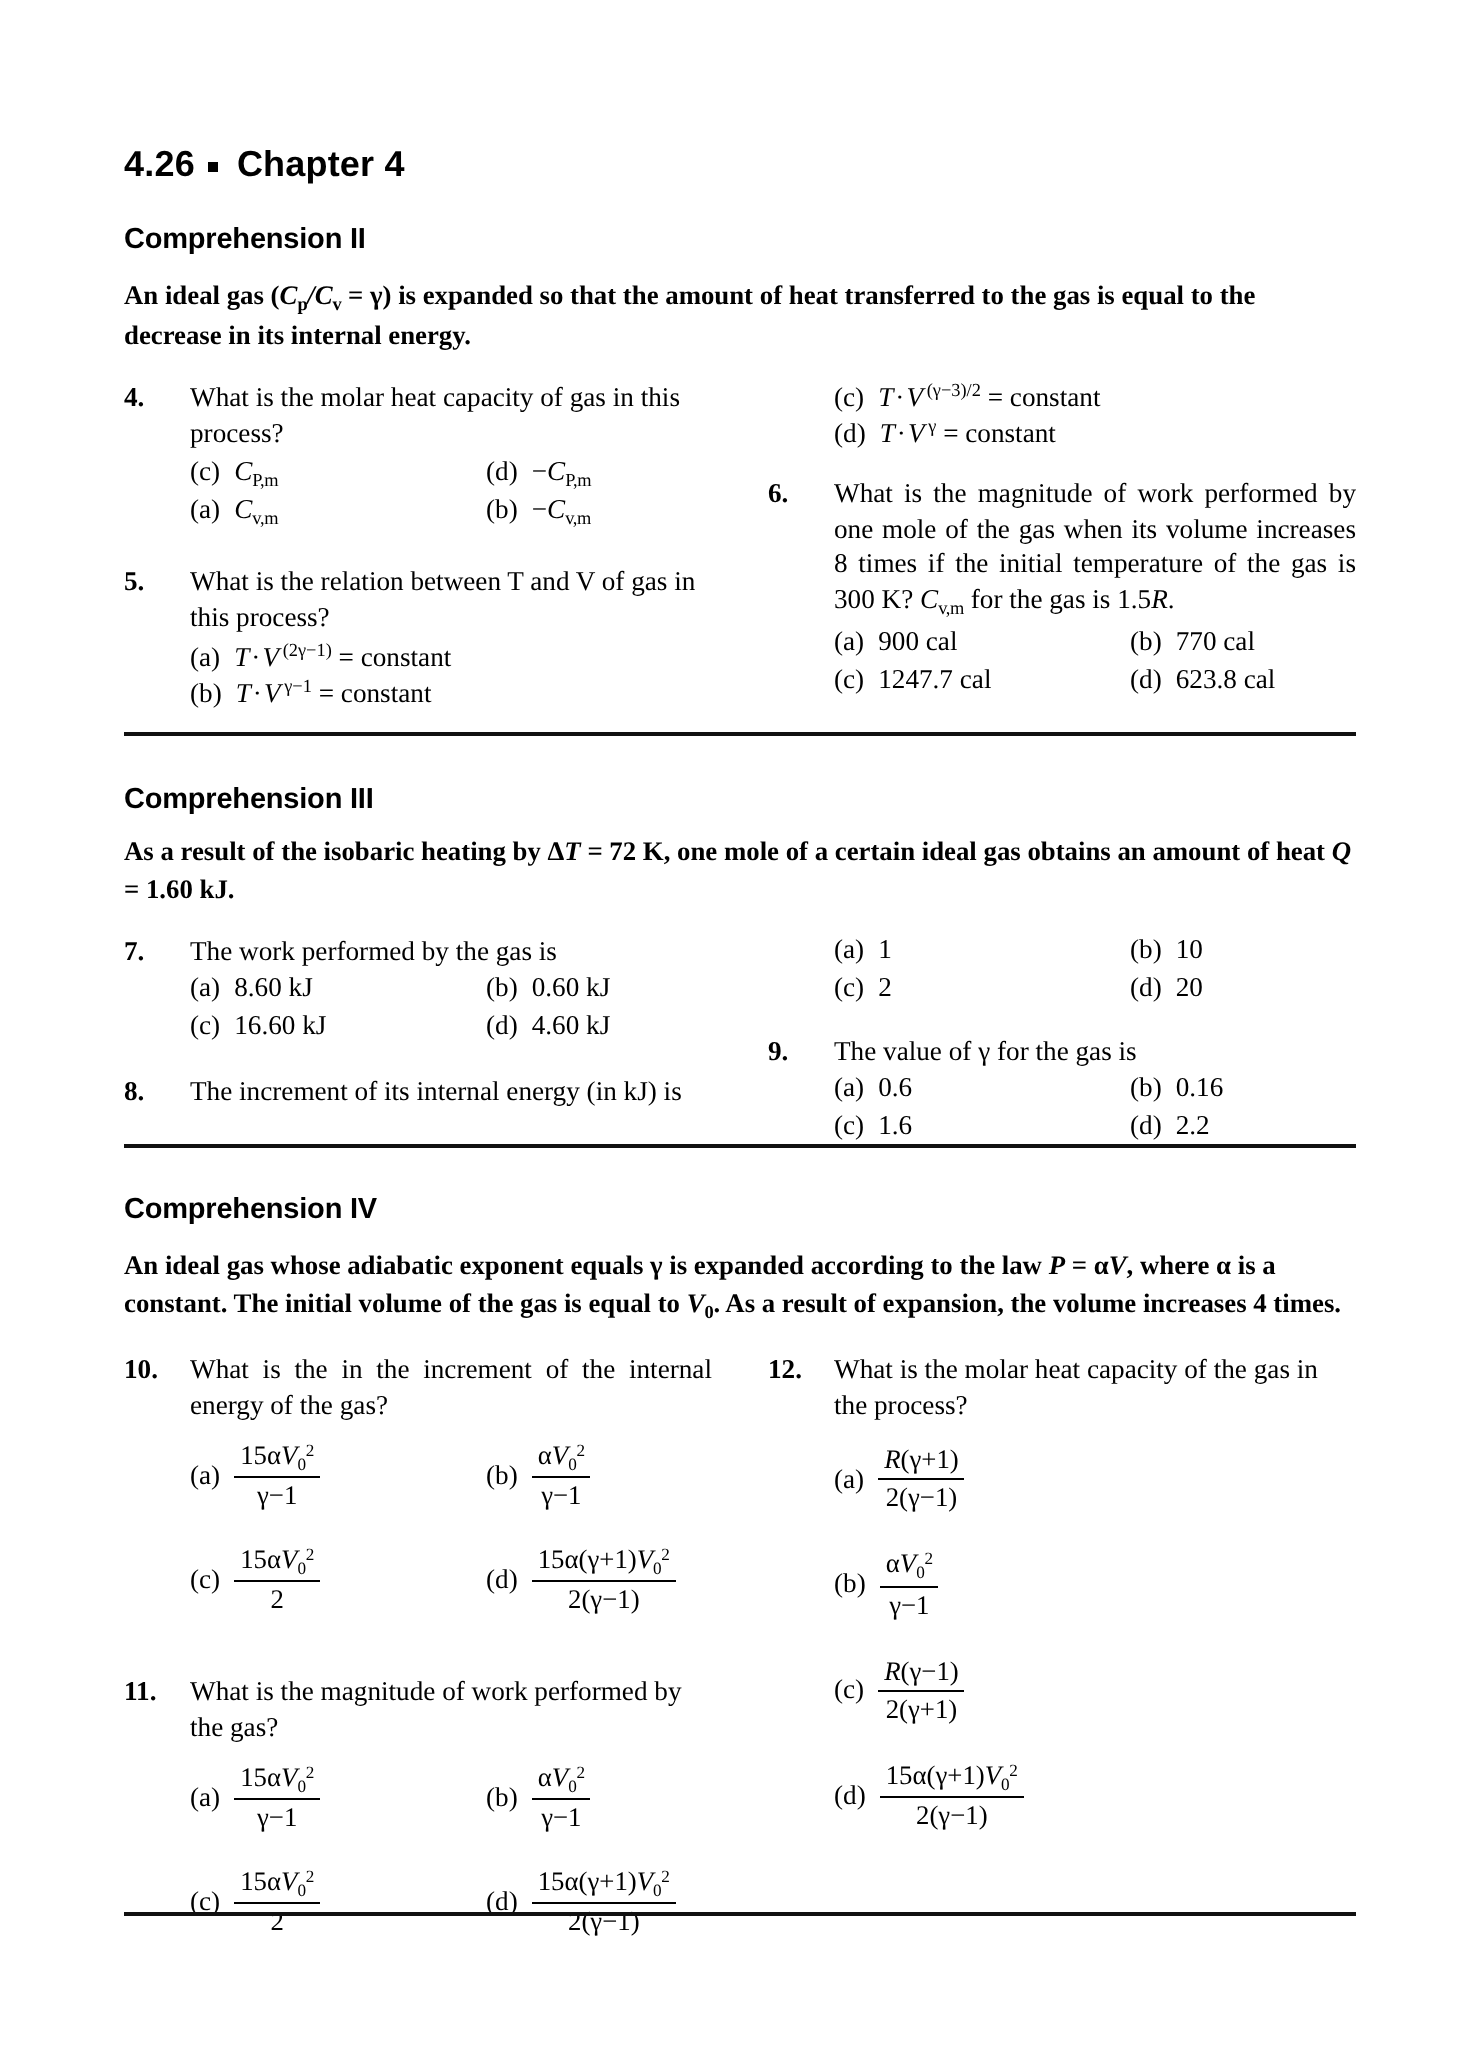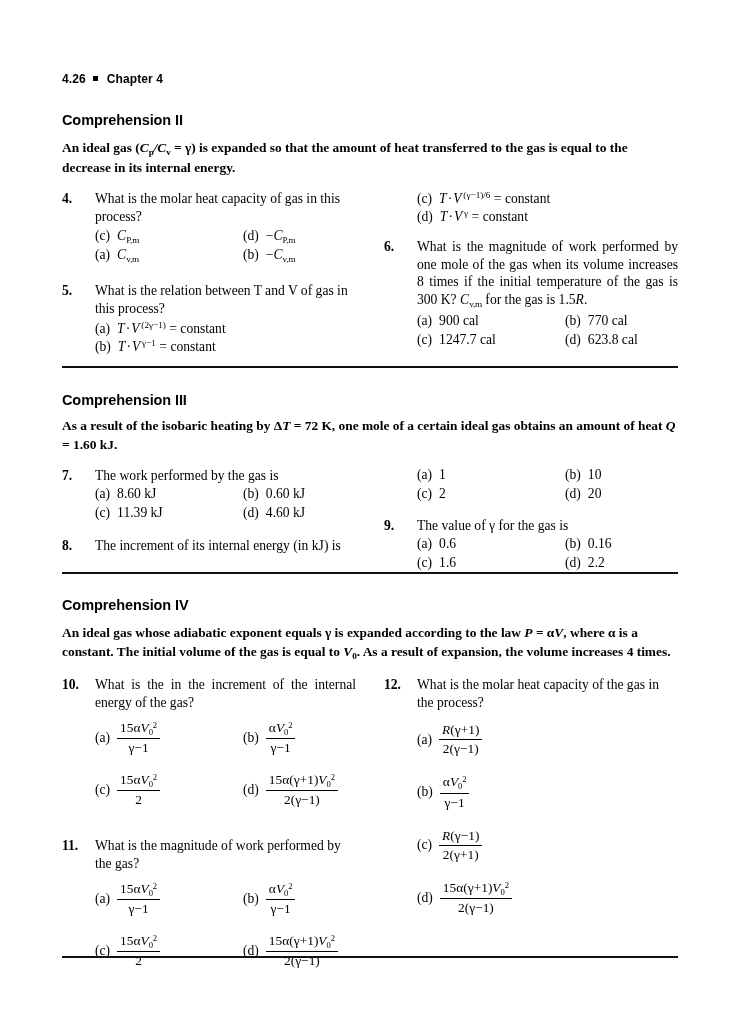--- a/index.html
+++ b/index.html
@@ -12,21 +12,21 @@
   }
   .page{
     position:absolute;
     left:62px; top:0; width:616px; height:1024px;
   }
 
   
   .runhead{
     position:absolute; left:0; top:72px;
     font-family:"Liberation Sans", sans-serif;
-    font-size:12px; font-weight:bold;
+    font-size:18px; font-weight:bold;
     letter-spacing:.1px;
     white-space:nowrap;
   }
   .runhead .sq{
     display:inline-block; width:5px; height:5px;
     background:#000; vertical-align:2px;
     margin:0 9px 0 7px;
   }
   .runhead .chap{font-weight:bold;}
 
@@ -153,21 +153,21 @@
             <div class="opt"><span class="lbl">(a)</span><span class="val"><i>T</i><span class="vdot">·</span><i>V</i><span class="sup"> (2γ−1)</span> = constant</span></div>
             <div class="opt"><span class="lbl">(b)</span><span class="val"><i>T</i><span class="vdot">·</span><i>V</i><span class="sup"> γ−1</span> = constant</span></div>
           </div>
         </div>
 
       </div>
 
       <div class="col right">
 
         <div class="opts optwide" style="padding-left:33px;">
-          <div class="opt"><span class="lbl">(c)</span><span class="val"><i>T</i><span class="vdot">·</span><i>V</i><span class="sup"> (γ−1)/6</span> = constant</span></div>
+          <div class="opt"><span class="lbl">(c)</span><span class="val"><i>T</i><span class="vdot">·</span><i>V</i><span class="sup"> (γ−3)/2</span> = constant</span></div>
           <div class="opt"><span class="lbl">(d)</span><span class="val"><i>T</i><span class="vdot">·</span><i>V</i><span class="sup"> γ</span> = constant</span></div>
         </div>
 
         <div class="q" style="margin-top:13px;">
           <div class="qhead just">
             <span class="qnum">6.</span>
             <span>What is the magnitude of work performed by one mole of the gas when its volume increases 8 times if the initial temperature of the gas is 300 K? <i>C</i><span class="sub">v,m</span> for the gas is 1.5<i>R</i>.</span>
           </div>
           <div class="opts" style="margin-top:3px;">
             <div class="optrow">
@@ -200,21 +200,21 @@
           <div class="qhead">
             <span class="qnum">7.</span>
             <span>The work performed by the gas is</span>
           </div>
           <div class="opts" style="margin-top:2px;">
             <div class="optrow">
               <div class="opt o-a"><span class="lbl">(a)</span><span class="val">8.60 kJ</span></div>
               <div class="opt o-b"><span class="lbl">(b)</span><span class="val">0.60 kJ</span></div>
             </div>
             <div class="optrow">
-              <div class="opt o-c"><span class="lbl">(c)</span><span class="val">11.39 kJ</span></div>
+              <div class="opt o-c"><span class="lbl">(c)</span><span class="val">16.60 kJ</span></div>
               <div class="opt o-d"><span class="lbl">(d)</span><span class="val">4.60 kJ</span></div>
             </div>
           </div>
         </div>
 
         <div class="q" style="margin-top:13px;">
           <div class="qhead just">
             <span class="qnum">8.</span>
             <span>The increment of its internal energy (in kJ) is</span>
           </div>

